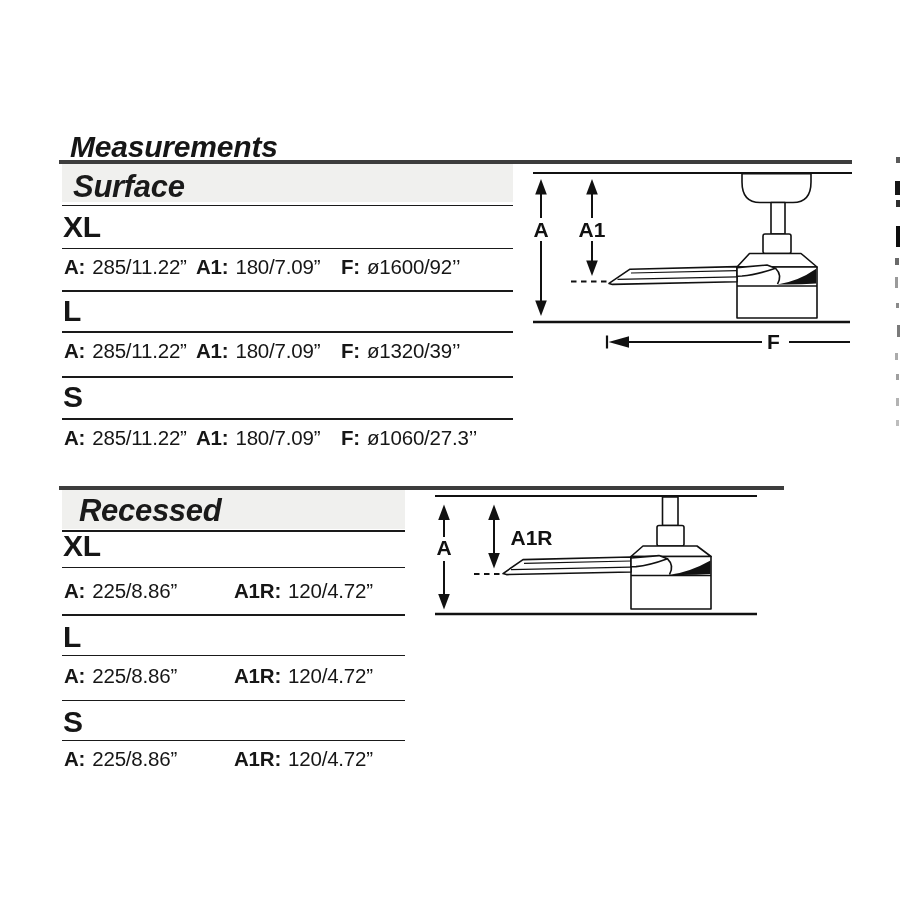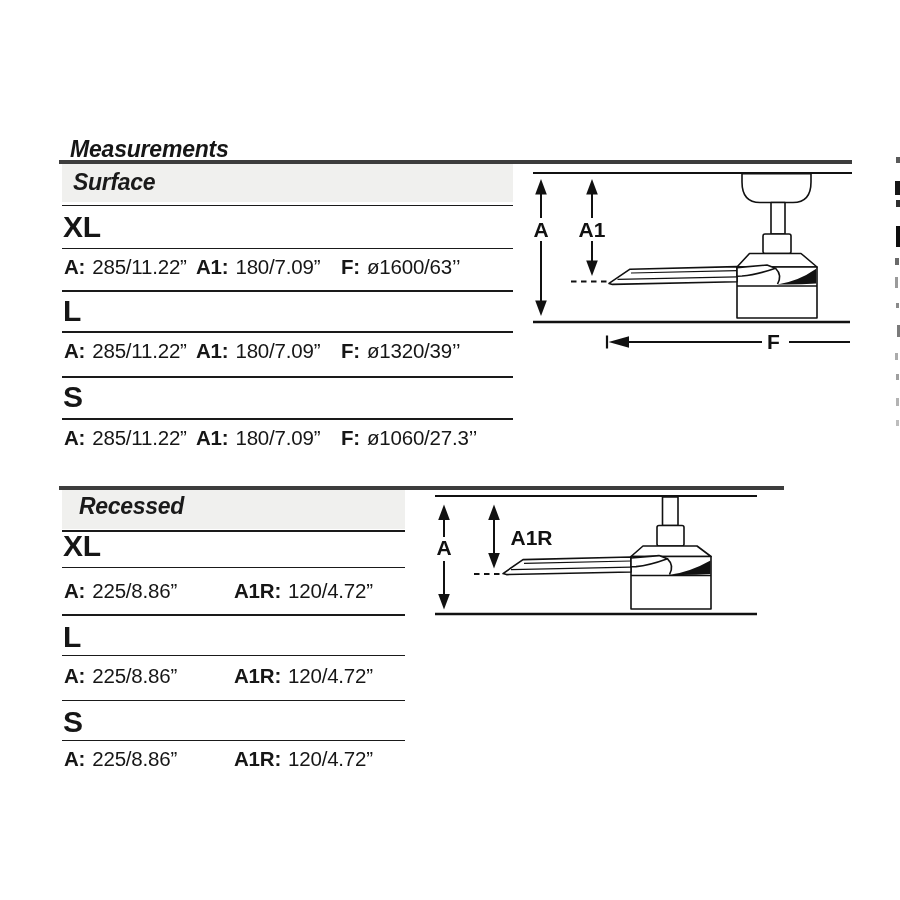--- a/index.html
+++ b/index.html
@@ -2,27 +2,27 @@
 <html><head>
 <meta charset="utf-8">
 <style>
   html,body{margin:0;padding:0;background:#fff;}
   .canvas{
     position:relative;width:900px;height:900px;background:#ffffff;overflow:hidden;
     font-family:"Liberation Sans","DejaVu Sans",sans-serif;color:#161616;
     -webkit-font-smoothing:antialiased;
   }
   .page-title{
-    position:absolute;left:70px;top:138px;font-size:23px;font-weight:700;
+    position:absolute;left:70px;top:132px;font-size:30px;font-weight:700;
     font-style:italic;line-height:1;letter-spacing:-0.2px;color:#161616;
   }
   .rule{position:absolute;height:3.5px;background:#3d3d3d;}
   .band{position:absolute;background:#f0f0ee;}
   .band-label{
-    position:absolute;font-size:23px;font-weight:700;font-style:italic;
+    position:absolute;font-size:31px;font-weight:700;font-style:italic;
     line-height:1;letter-spacing:-0.3px;color:#1a1a1a;
   }
   .hline{position:absolute;height:1.7px;background:#1a1a1a;}
   .size-head{
     position:absolute;left:63px;font-size:30px;font-weight:700;line-height:1;
     letter-spacing:-0.3px;color:#161616;
   }
   .spec-row{position:absolute;left:0;top:0;width:900px;height:26px;font-size:20.5px;line-height:1;}
   .spec{position:absolute;top:0;white-space:nowrap;letter-spacing:-0.2px;}
   .spec .sl{font-weight:700;margin-right:7px;}
@@ -42,21 +42,21 @@
 
   <div class="band" style="left:62px;top:164px;width:451px;height:38px;"></div>
   <div class="band-label" style="left:73px;top:171px;">Surface</div>
   <div class="hline" style="left:62px;top:204.5px;width:451px;"></div>
 
   <div class="size-head" style="top:211.5px;">XL</div>
   <div class="hline" style="left:62px;top:247.5px;width:451px;"></div>
   <div class="spec-row" style="top:256.5px;">
     <span class="spec" style="left:64px"><b class="sl">A:</b><span class="sv">285/11.22”</span></span>
     <span class="spec" style="left:196px"><b class="sl">A1:</b><span class="sv">180/7.09”</span></span>
-    <span class="spec" style="left:341px"><b class="sl">F:</b><span class="sv">ø1600/63’’</span></span>
+    <span class="spec" style="left:341px"><b class="sl">F:</b><span class="sv">ø1600/92’’</span></span>
   </div>
 
   <div class="hline" style="left:62px;top:290px;width:451px;"></div>
   <div class="size-head" style="top:296px;">L</div>
   <div class="hline" style="left:62px;top:331px;width:451px;"></div>
   <div class="spec-row" style="top:341px;">
     <span class="spec" style="left:64px"><b class="sl">A:</b><span class="sv">285/11.22”</span></span>
     <span class="spec" style="left:196px"><b class="sl">A1:</b><span class="sv">180/7.09”</span></span>
     <span class="spec" style="left:341px"><b class="sl">F:</b><span class="sv">ø1320/39’’</span></span>
   </div>

